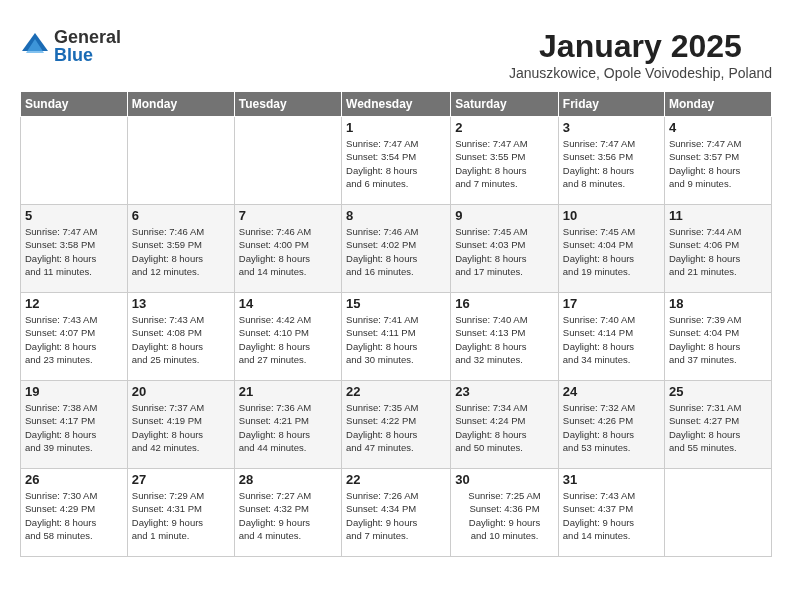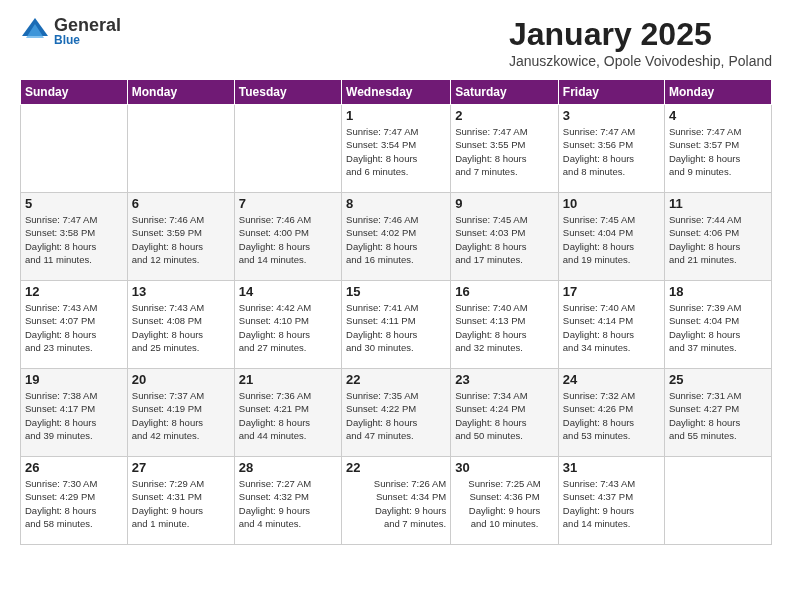--- a/index.html
+++ b/index.html
@@ -6,21 +6,21 @@
     body {
       font-family: Arial, sans-serif;
       background: #fff;
       width: 792px;
       height: 612px;
       overflow: hidden;
     }
     .container {
       width: 792px;
       height: 612px;
-      padding: 16px 20px 10px 20px;
+      padding: 28px 20px 10px 20px;
     }
     .header {
       display: flex;
       align-items: flex-start;
       justify-content: space-between;
       margin-bottom: 10px;
     }
     .logo {
       display: flex;
       align-items: center;
@@ -29,47 +29,47 @@
       display: flex;
       flex-direction: column;
       line-height: 1;
     }
     .logo-general {
       font-size: 18px;
       font-weight: bold;
       color: #333;
     }
     .logo-blue {
-      font-size: 12px;
+      font-size: 18px;
       font-weight: bold;
       color: #1a6bb5;
     }
     .logo-icon {
       width: 30px;
       height: 30px;
       margin-right: 4px;
     }
     .title-block {
-      text-align: left;
+      text-align: center;
     }
     .month-title {
       font-size: 32px;
       font-weight: bold;
       color: #222;
     }
     .location {
       font-size: 14px;
       color: #444;
     }
     .calendar {
       width: 100%;
       border-collapse: collapse;
     }
     .calendar th {
-      background: #701a75;
+      background: #737373;
       color: white;
       font-size: 12px;
       font-weight: bold;
       padding: 5px 4px;
       text-align: left;
       border: 1px solid #fff;
     }
     .calendar td {
       border: 1px solid #ccc;
       vertical-align: top;
@@ -336,21 +336,21 @@
           </td>
           <td>
             <span class="day-num">28</span>
             <div class="day-detail" style="white-space: pre-line;">Sunrise: 7:27 AM
 Sunset: 4:32 PM
 Daylight: 9 hours
 and 4 minutes.</div>
           </td>
           <td>
             <span class="day-num">22</span>
-            <div class="day-detail" style="white-space: pre-line; text-align: right;">Sunrise: 7:26 AM
+            <div class="day-detail" style="white-space: pre-line;">Sunrise: 7:26 AM
 Sunset: 4:34 PM
 Daylight: 9 hours
 and 7 minutes.</div>
           </td>
           <td>
             <span class="day-num">30</span>
             <div class="day-detail" style="white-space: pre-line; text-align: center;">Sunrise: 7:25 AM
 Sunset: 4:36 PM
 Daylight: 9 hours
 and 10 minutes.</div>

